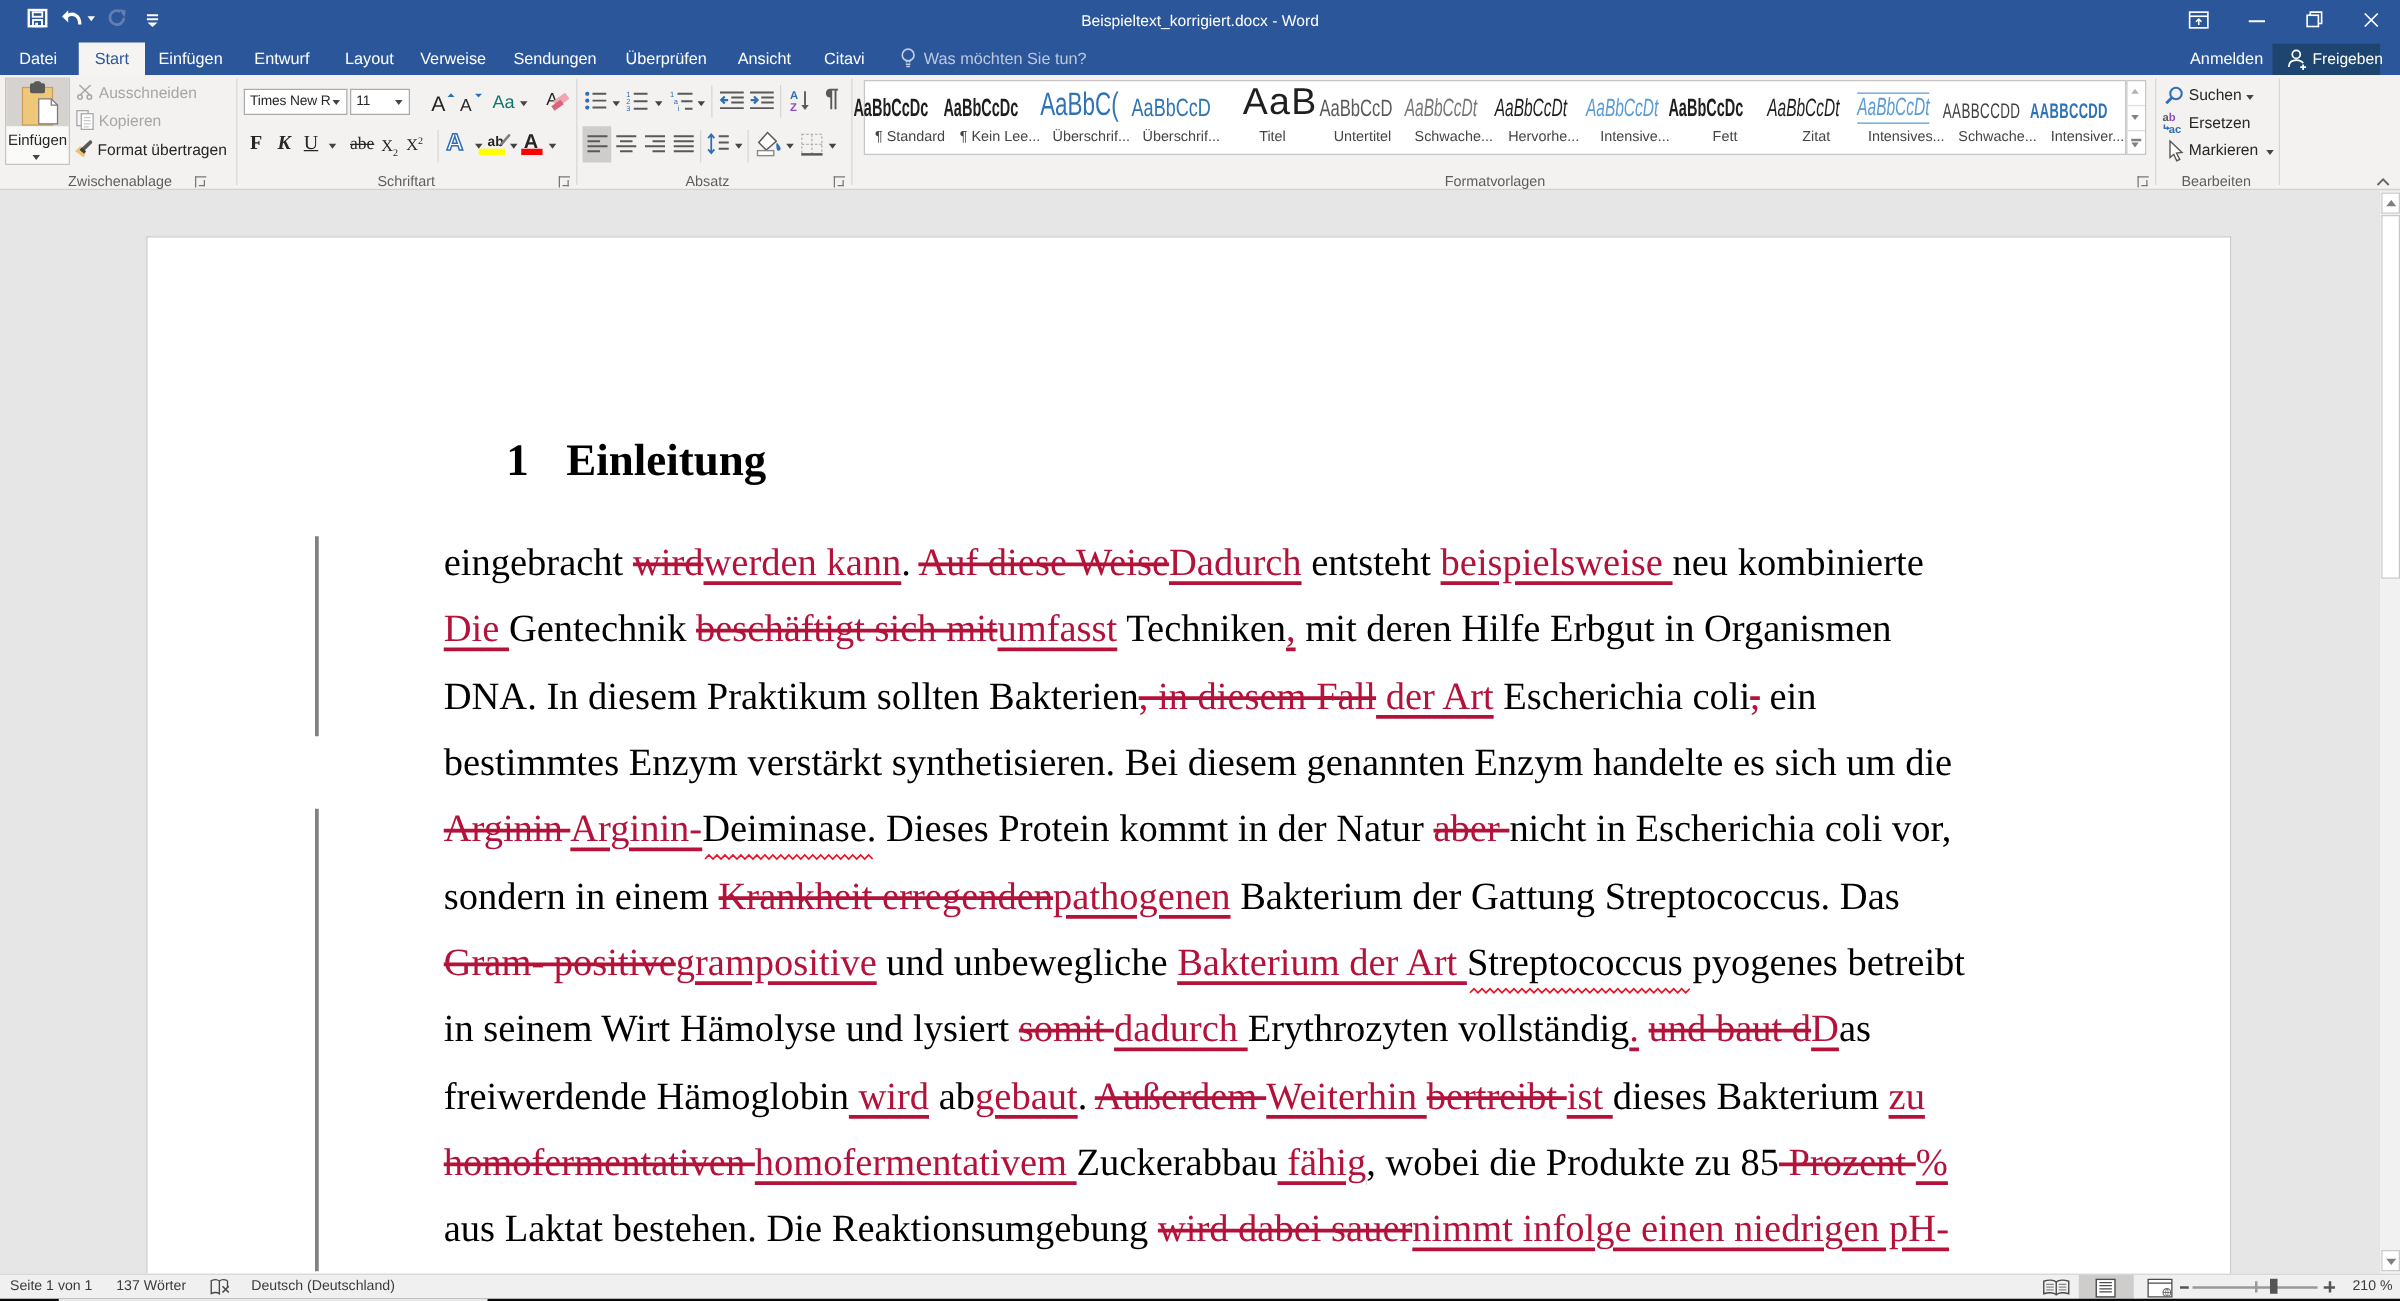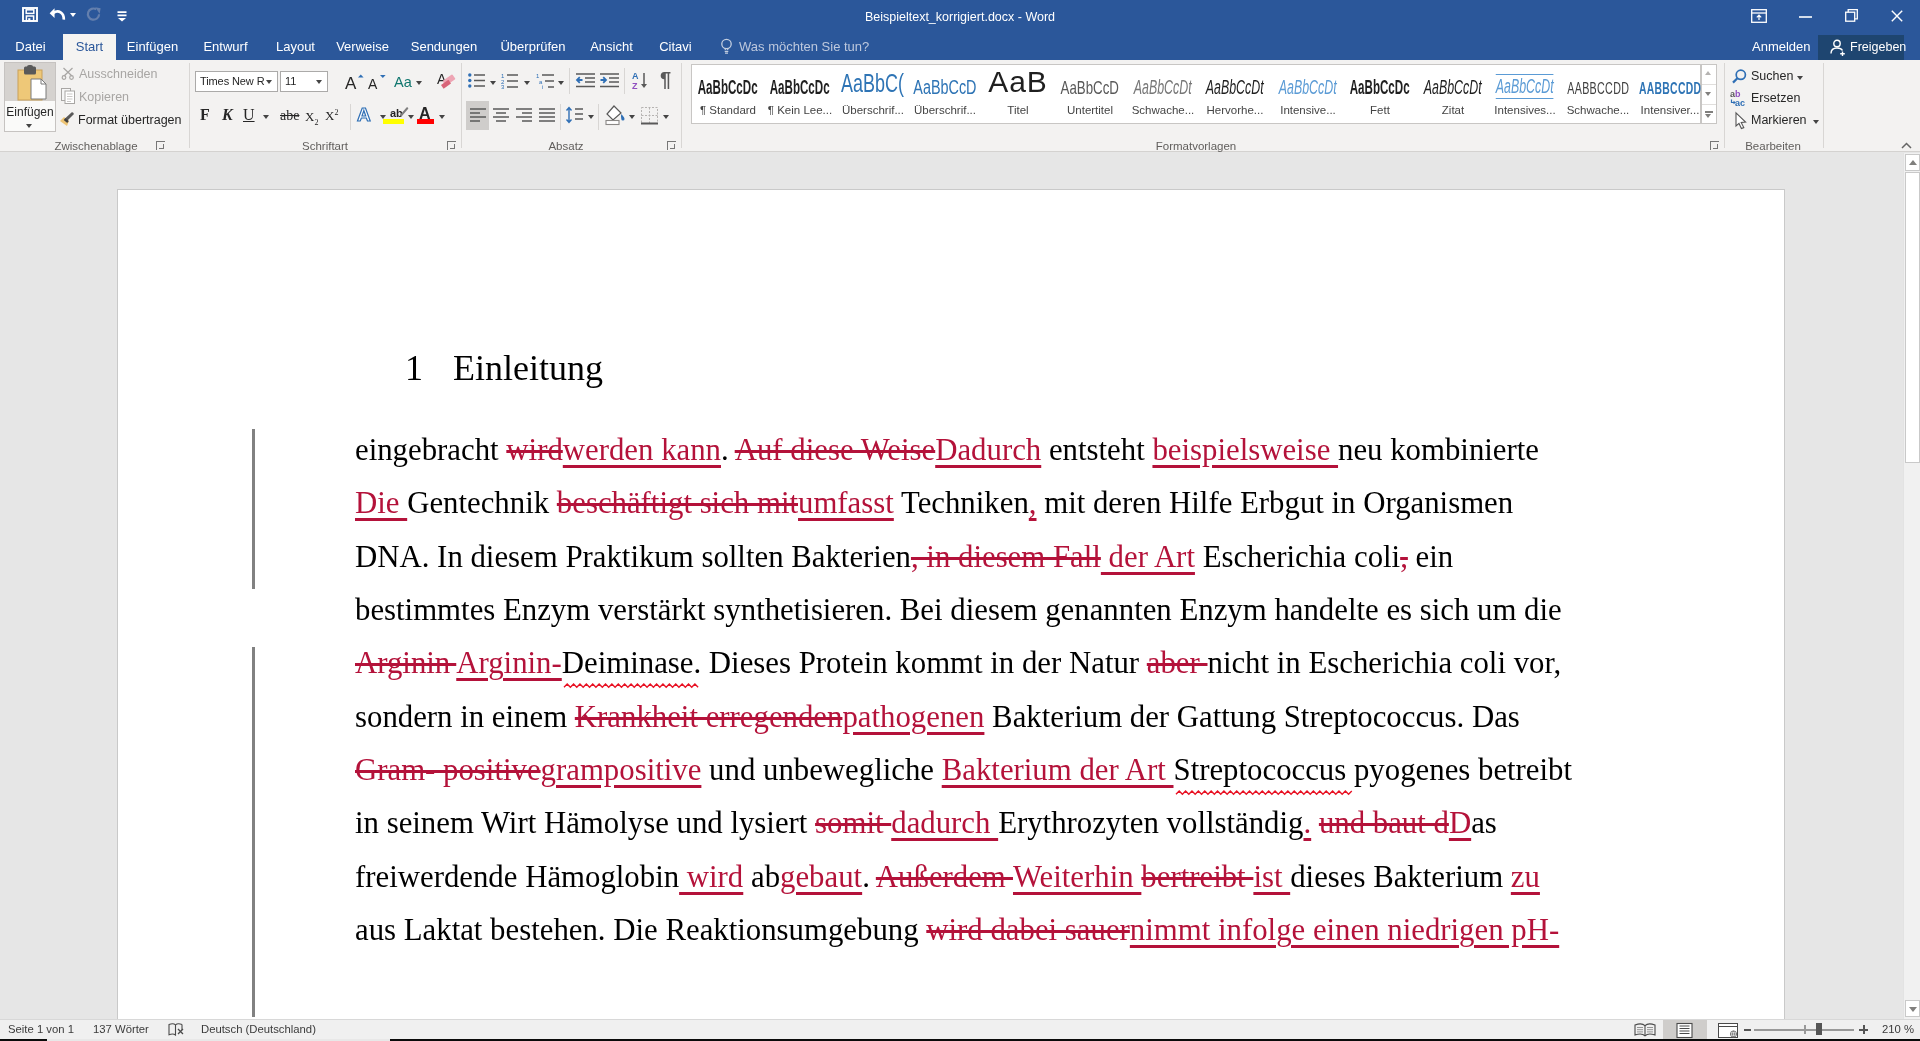--- a/index.html
+++ b/index.html
@@ -16,21 +16,21 @@
   #ribbon{position:absolute;left:0;top:60px;width:1920px;height:92px;background:var(--ribbonbg);border-bottom:1px solid #d4d2d0;}
   .gsep{position:absolute;top:3px;width:1px;height:85px;background:#d8d6d4;}
   .glabel{position:absolute;top:80px;font-size:11.5px;color:#605e5c;white-space:nowrap;transform:translateX(-50%);}
   .uit{position:absolute;font-size:12.5px;color:var(--uitext);white-space:nowrap;}
   .uig{position:absolute;font-size:12.5px;color:#a8a6a4;white-space:nowrap;}
   .combo{position:absolute;background:#fff;border:1px solid #abaaa9;font-size:11px;letter-spacing:-0.1px;color:#262626;padding:3px 0 0 4px;white-space:nowrap;overflow:hidden;}
   .dn{position:absolute;width:0;height:0;border-left:3.5px solid transparent;border-right:3.5px solid transparent;border-top:4px solid #444;}
   .launch{position:absolute;width:9px;height:9px;border-left:1px solid #777;border-top:1px solid #777;}
   .launch:after{content:"";position:absolute;left:2px;top:2px;width:4px;height:4px;border-right:1.5px solid #777;border-bottom:1.5px solid #777;}
   .st{position:absolute;top:8px;width:72px;text-align:center;}
-  .st .s1{font-size:20px;color:#1f1f1f;height:31px;display:flex;justify-content:center;align-items:flex-end;position:relative;white-space:nowrap;font-family:"Liberation Sans",sans-serif;}
+  .st .s1{font-size:20px;color:#1f1f1f;height:31px;display:flex;justify-content:flex-end;align-items:flex-end;position:relative;white-space:nowrap;font-family:"Liberation Sans",sans-serif;}
   .st .s2{font-size:11.5px;color:#444;margin-top:5px;white-space:nowrap;}
   .sx{display:inline-block;transform-origin:center;white-space:nowrap;position:relative;}
   
   #doc{position:absolute;left:0;top:153px;width:1903px;height:866px;background:#e6e6e6;}
   #page{position:absolute;left:117px;top:36px;width:1668px;height:830px;background:#fff;border:1px solid #c9c9c9;border-bottom:none;}
   #bodytext{position:absolute;left:355px;top:424px;font-family:"Liberation Serif",serif;font-size:30.8px;color:#000;}
   #bodytext .ln{height:53.35px;line-height:53.35px;white-space:nowrap;}
   .ins{color:var(--red);text-decoration:underline;text-decoration-thickness:2.5px;text-underline-offset:5px;}
   .del{color:var(--red);text-decoration:line-through;text-decoration-thickness:2.5px;}
   .cbar{position:absolute;left:252px;width:3px;background:#818181;}
@@ -386,35 +386,36 @@
     </svg>
   <div class="uit" style="left:1751px;top:53px;font-size:12.5px;">Markieren</div>
   <div class="dn" style="left:1813px;top:60px;"></div>
 </div>
 
 <div id="doc">
   <div id="page"></div>
 </div>
 <div class="cbar" style="top:429px;height:160px;"></div>
 <div class="cbar" style="top:647px;height:370px;"></div>
-<div class="abs" style="left:405px;top:347px;font-family:'Liberation Serif',serif;font-size:36px;font-weight:normal;color:#000;">1<span style="display:inline-block;width:30px;"></span>Einleitung</div>
+<div class="abs" style="left:405px;top:347px;font-family:'Liberation Serif',serif;font-size:36px;font-weight:bold;color:#000;">1<span style="display:inline-block;width:30px;"></span>Einleitung</div>
 <div id="bodytext">
   <div class="ln">eingebracht <span class="del">wird</span><span class="ins">werden kann</span>. <span class="del">Auf diese Weise</span><span class="ins">Dadurch</span> entsteht <span class="ins">beispielsweise </span>neu kombinierte</div>
   <div class="ln"><span class="ins">Die </span>Gentechnik <span class="del">beschäftigt sich mit</span><span class="ins">umfasst</span> Techniken<span class="ins">,</span> mit deren Hilfe Erbgut in Organismen</div>
   <div class="ln">DNA. In diesem Praktikum sollten Bakterien<span class="del">, in diesem Fall</span><span class="ins"> der Art</span> Escherichia coli<span class="del">,</span> ein</div>
   <div class="ln">bestimmtes Enzym verstärkt synthetisieren. Bei diesem genannten Enzym handelte es sich um die</div>
   <div class="ln"><span class="del">Arginin </span><span class="ins">Arginin-</span><span class="sq">Deiminase<svg viewBox="0 0 132 5" preserveAspectRatio="none" style="width:100%;">
           <path d="M0 4.2 L3.2 1.0 L6.4 4.2 L9.6 1.0 L12.8 4.2 L16.0 1.0 L19.2 4.2 L22.4 1.0 L25.6 4.2 L28.8 1.0 L32.0 4.2 L35.2 1.0 L38.4 4.2 L41.6 1.0 L44.8 4.2 L48.0 1.0 L51.2 4.2 L54.4 1.0 L57.6 4.2 L60.8 1.0 L64.0 4.2 L67.2 1.0 L70.4 4.2 L73.6 1.0 L76.8 4.2 L80.0 1.0 L83.2 4.2 L86.4 1.0 L89.6 4.2 L92.8 1.0 L96.0 4.2 L99.2 1.0 L102.4 4.2 L105.6 1.0 L108.8 4.2 L112.0 1.0 L115.2 4.2 L118.4 1.0 L121.6 4.2 L124.8 1.0 L128.0 4.2 L131.2 1.0 L134.4 4.2" stroke="#e81123" stroke-width="1.4" fill="none"></path>
         </svg></span>. Dieses Protein kommt in der Natur <span class="del">aber </span>nicht in Escherichia coli vor,</div>
   <div class="ln">sondern in einem <span class="del">Krankheit erregenden</span><span class="ins">pathogenen</span> Bakterium der Gattung Streptococcus. Das</div>
   <div class="ln"><span class="del">Gram- positive</span><span class="ins">grampositive</span> und unbewegliche <span class="ins">Bakterium der Art </span><span class="sq">Streptococcus<svg viewBox="0 0 173 5" preserveAspectRatio="none" style="width:100%;">
           <path d="M0 4.2 L3.2 1.0 L6.4 4.2 L9.6 1.0 L12.8 4.2 L16.0 1.0 L19.2 4.2 L22.4 1.0 L25.6 4.2 L28.8 1.0 L32.0 4.2 L35.2 1.0 L38.4 4.2 L41.6 1.0 L44.8 4.2 L48.0 1.0 L51.2 4.2 L54.4 1.0 L57.6 4.2 L60.8 1.0 L64.0 4.2 L67.2 1.0 L70.4 4.2 L73.6 1.0 L76.8 4.2 L80.0 1.0 L83.2 4.2 L86.4 1.0 L89.6 4.2 L92.8 1.0 L96.0 4.2 L99.2 1.0 L102.4 4.2 L105.6 1.0 L108.8 4.2 L112.0 1.0 L115.2 4.2 L118.4 1.0 L121.6 4.2 L124.8 1.0 L128.0 4.2 L131.2 1.0 L134.4 4.2 L137.6 1.0 L140.8 4.2 L144.0 1.0 L147.2 4.2 L150.4 1.0 L153.6 4.2 L156.8 1.0 L160.0 4.2 L163.2 1.0 L166.4 4.2 L169.6 1.0 L172.8 4.2 L176.0 1.0" stroke="#e81123" stroke-width="1.4" fill="none"></path>
         </svg></span> pyogenes betreibt</div>
   <div class="ln">in seinem Wirt Hämolyse und lysiert <span class="del">somit </span><span class="ins">dadurch </span>Erythrozyten vollständig<span class="ins">.</span> <span class="del">und baut d</span><span class="ins">D</span>as</div>
   <div class="ln">freiwerdende Hämoglobin<span class="ins"> wird</span> ab<span class="ins">gebaut</span>. <span class="del">Außerdem </span><span class="ins">Weiterhin </span><span class="del">bertreibt </span><span class="ins">ist </span>dieses Bakterium <span class="ins">zu</span></div>
+  <div class="ln"><span class="del">homofermentativen </span><span class="ins">homofermentativem </span>Zuckerabbau<span class="ins"> fähig</span>, wobei die Produkte zu 85<span class="del"> Prozent </span><span class="ins">%</span></div>
   <div class="ln">aus Laktat bestehen. Die Reaktionsumgebung <span class="del">wird dabei sauer</span><span class="ins">nimmt infolge einen niedrigen pH-</span></div>
 </div>
 
 <div id="vsb">
   <div class="sbbtn" style="top:1px;">
       <div class="tri-u" style="left:3px;top:5px;"></div>
     </div>
   <div id="vthumb"></div>
   <div class="sbbtn" style="top:847px;">
       <div class="tri-d" style="left:3px;top:6px;"></div>

